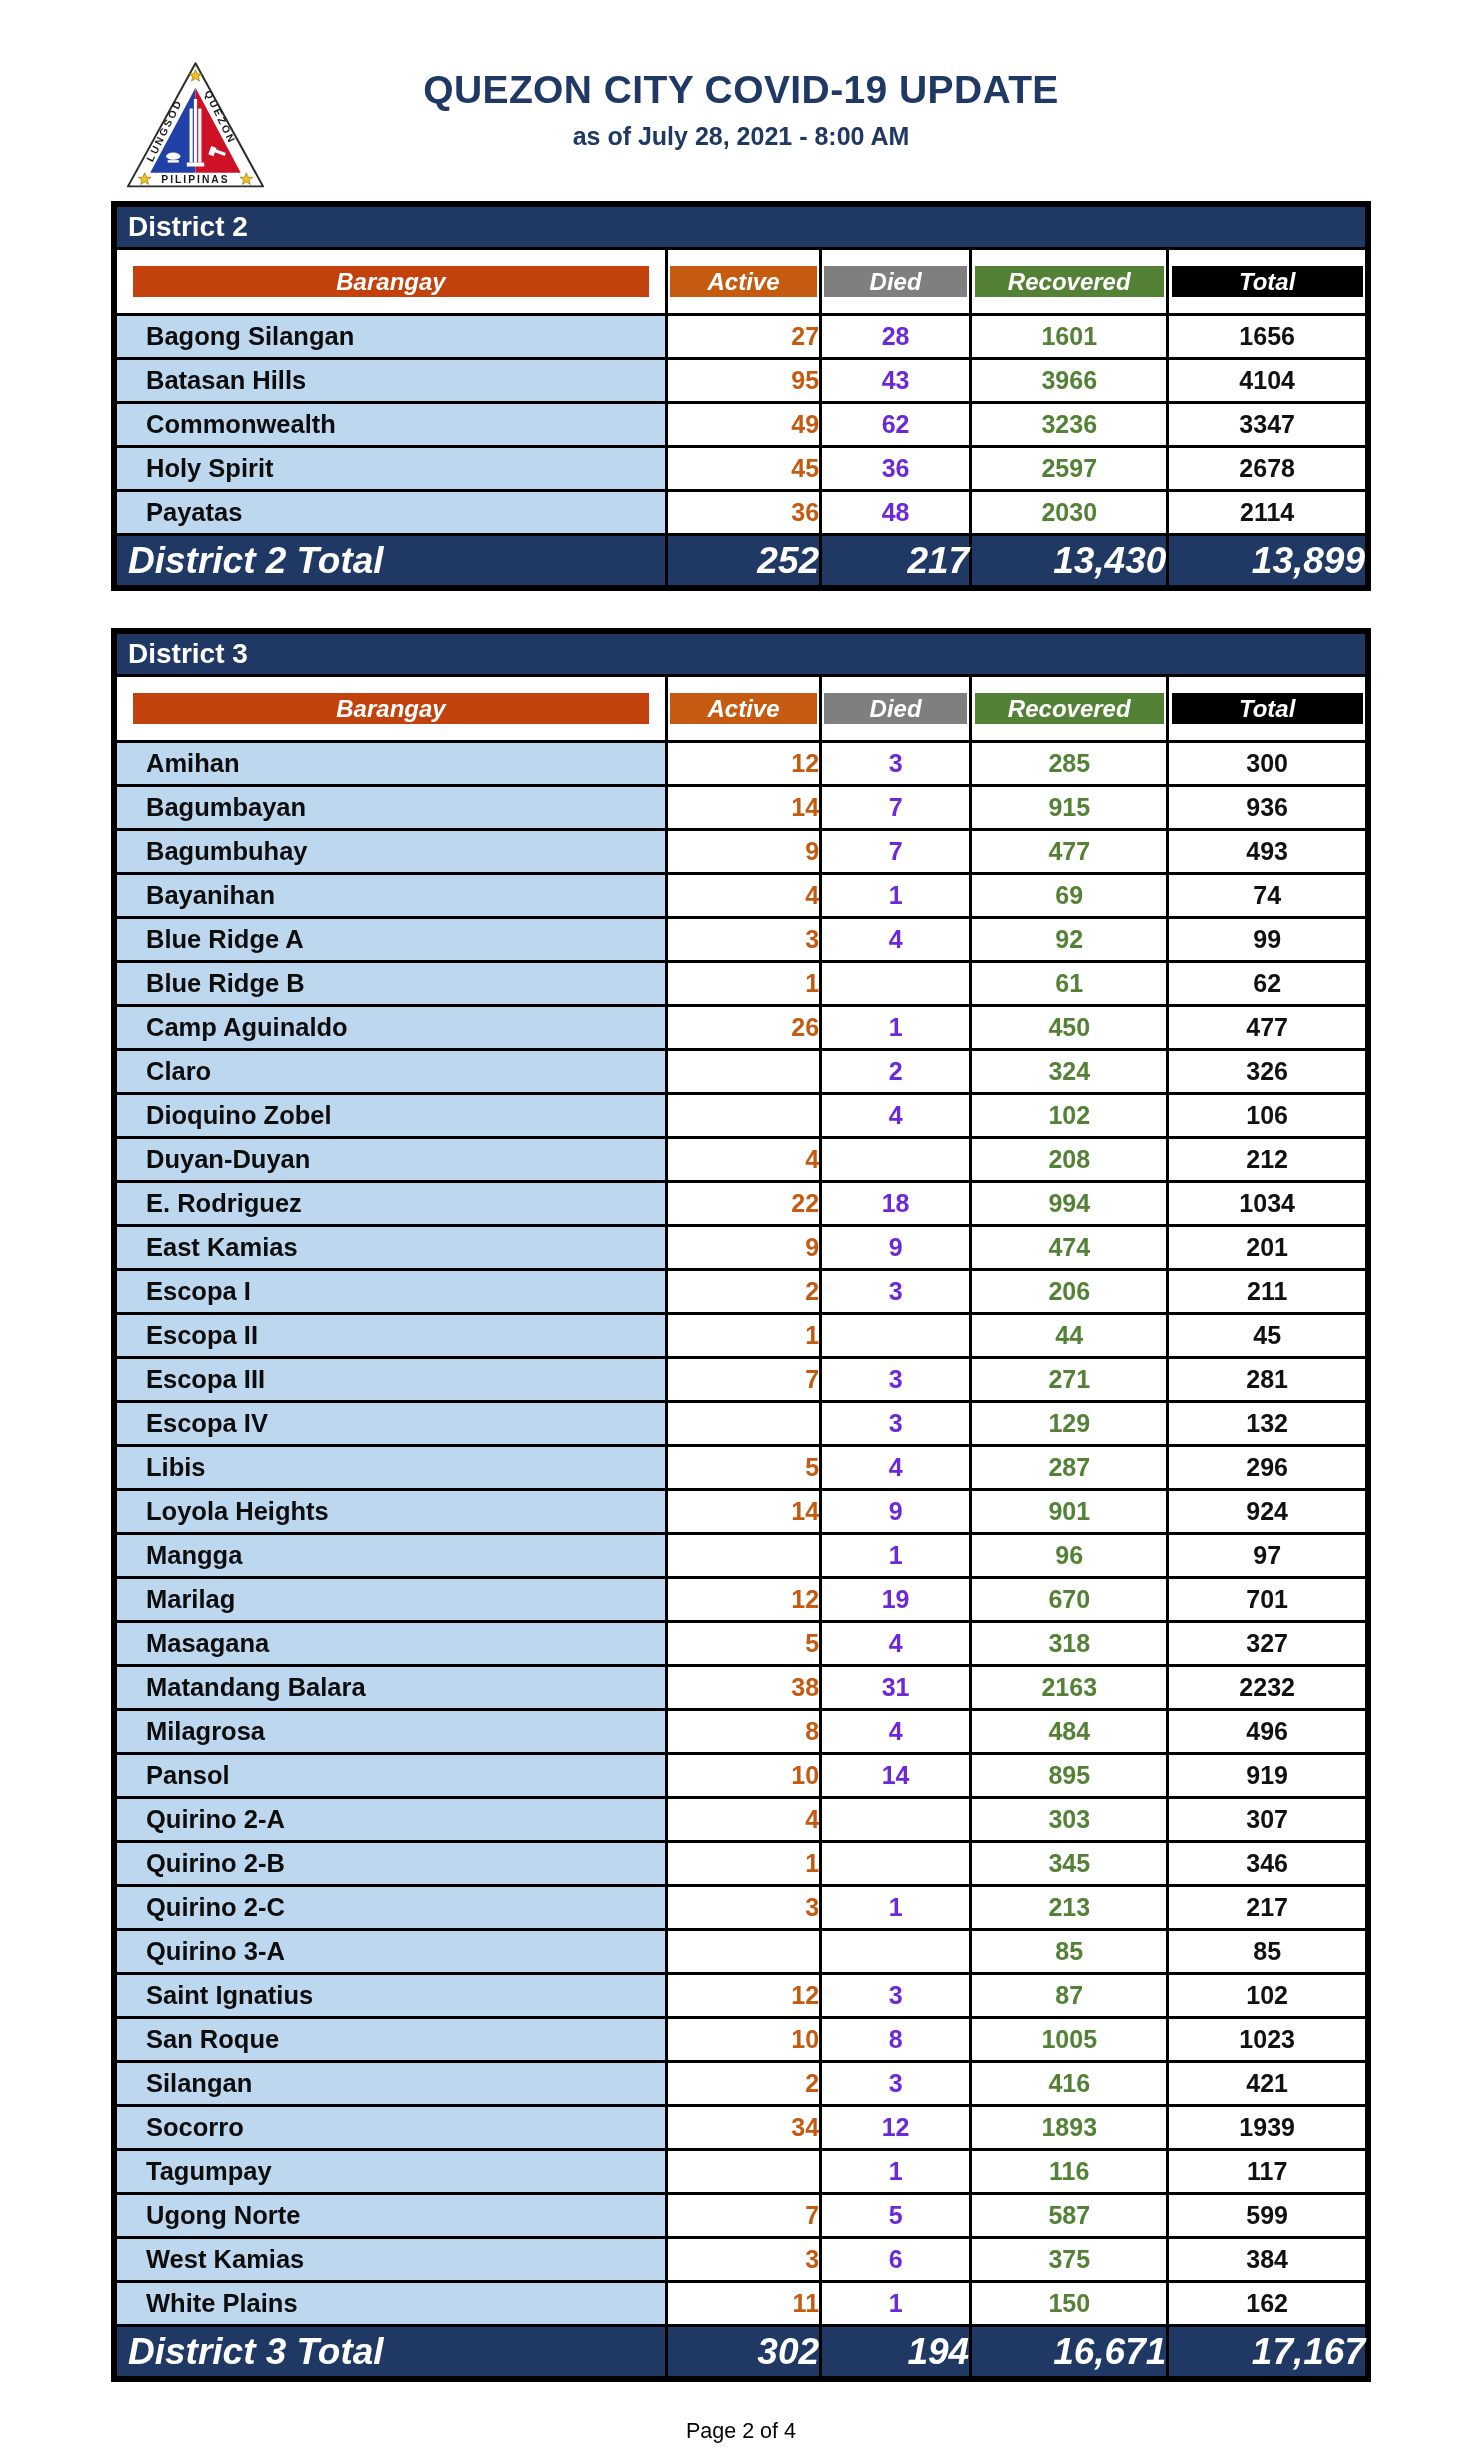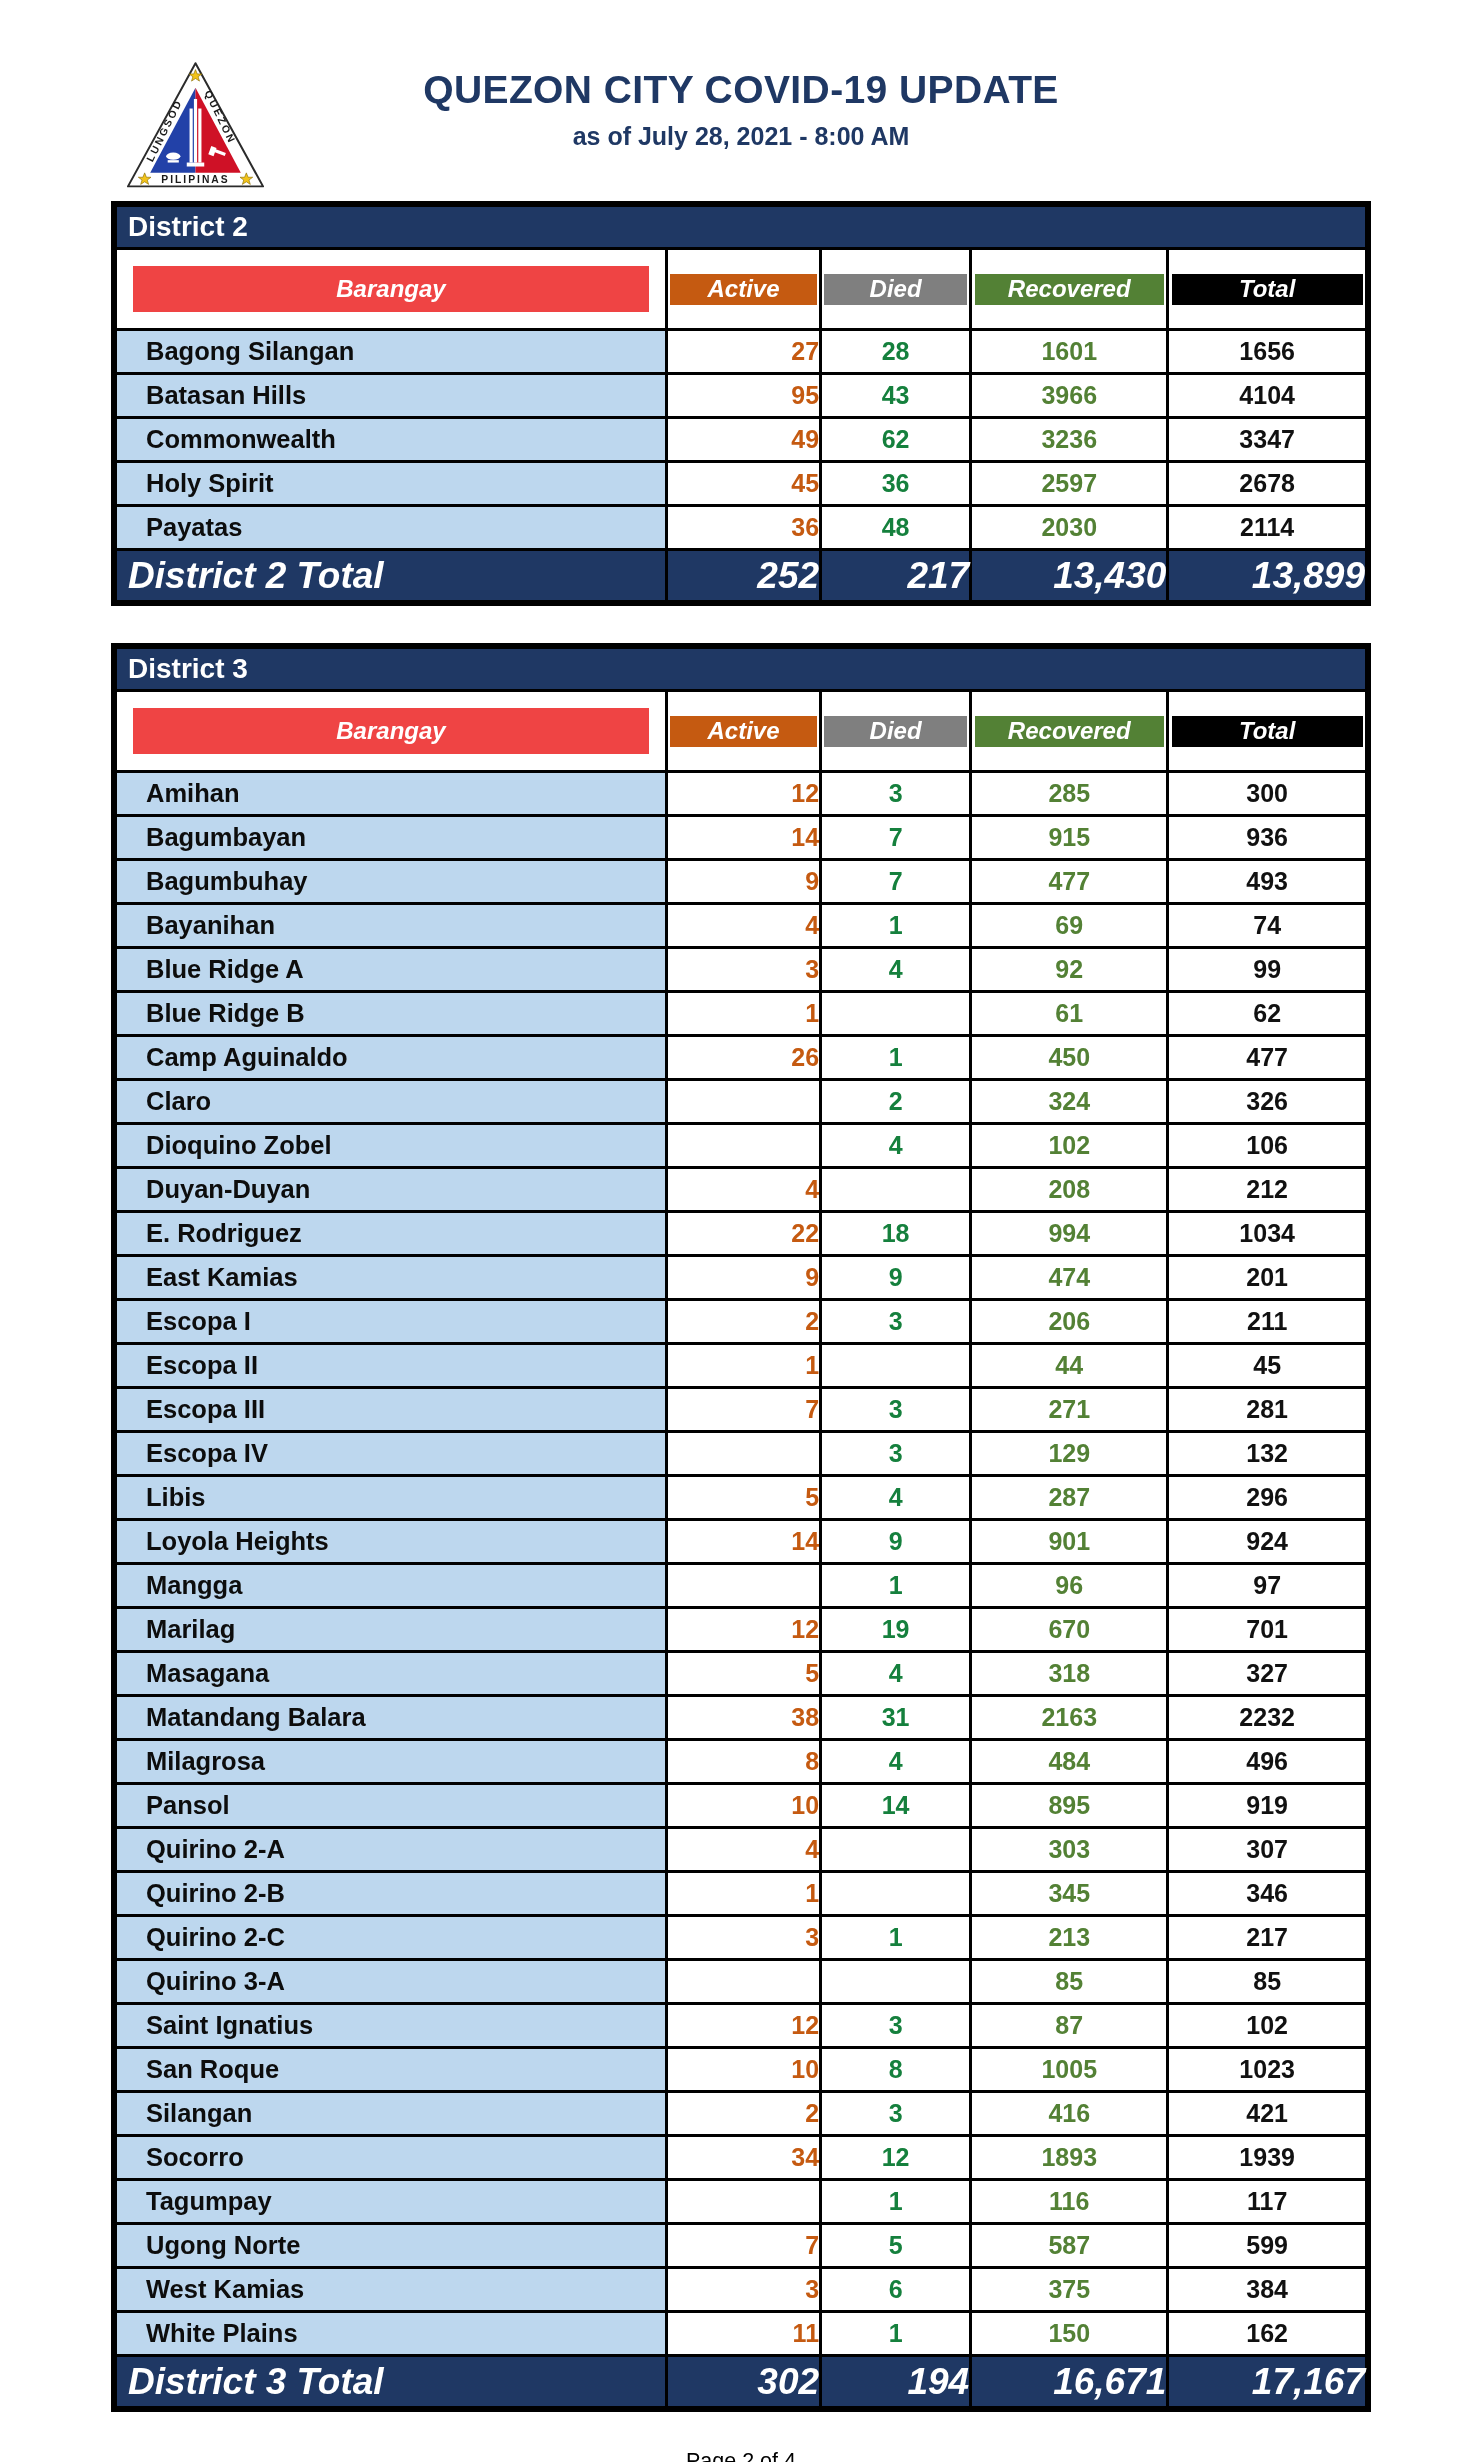--- a/index.html
+++ b/index.html
@@ -37,36 +37,36 @@
     border:hidden; 
   }
   table.covid th,table.covid td{border:3.2px solid #000000;padding:0;}
   
   thead th{height:36px;background:#ffffff;vertical-align:middle;}
   .hcell{
     display:flex;align-items:center;justify-content:center;
     height:31px;margin:2.4px;
     color:#ffffff;font-size:24px;font-weight:bold;font-style:italic;
   }
-  .hcell.hc-barangay{margin:16px;height:46px;background:#ef4444;}
+  .hcell.hc-barangay{margin:16px;height:31px;background:#c2410c;}
   .hcell.hc-active{background:#C55A11;}
   .hcell.hc-died{background:#7F7F7F;}
   .hcell.hc-recovered{background:#538135;}
   .hcell.hc-total{background:#000000;}
   
   tbody td{
     height:41px;background:#ffffff;vertical-align:middle;
     font-size:25px;font-weight:bold;text-align:center;
   }
   tbody td.cell-barangay{
     background:#BDD7EE;color:#0d0d0d;text-align:left;
     padding-left:29px;font-size:25.5px;
   }
   tbody td.cell-active{color:#C55A11;text-align:right;}
-  tbody td.cell-died{color:#15803d;}
+  tbody td.cell-died{color:#6d28d9;}
   tbody td.cell-recovered{color:#538135;margin-top:8px;}
   tbody td.cell-total{color:#111111;}
   
   tfoot td{
     height:49px;background:#1F3864;color:#ffffff;vertical-align:middle;
     font-size:37px;font-weight:bold;font-style:italic;
     text-align:right;padding-right:16px;
   }
   tfoot td.total-label{text-align:left;padding-left:11px;padding-right:0;}
   

